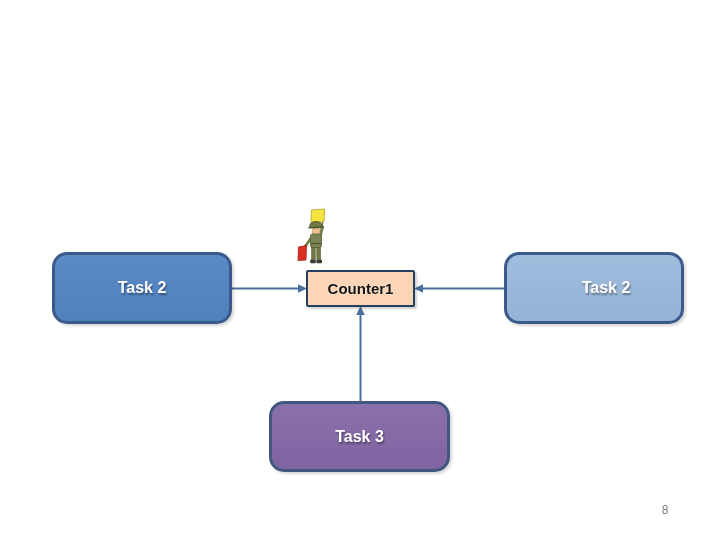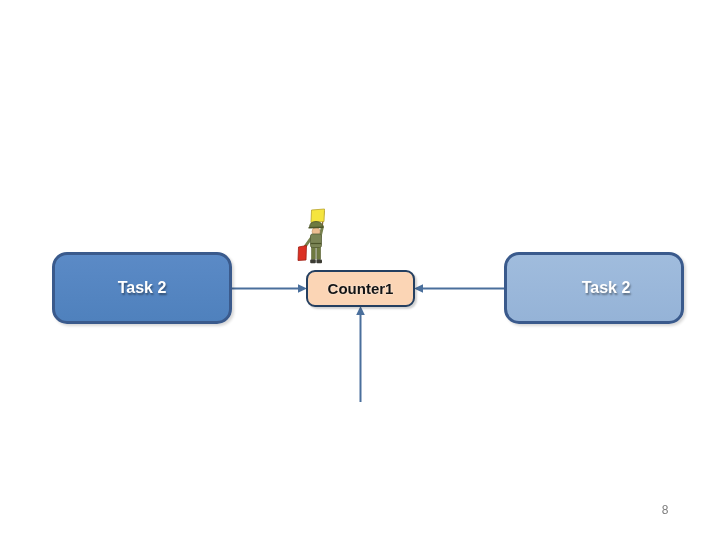--- a/index.html
+++ b/index.html
@@ -58,21 +58,21 @@
   #node-task3 {
     left: 269px; top: 401px; width: 181px; height: 71px;
     background: linear-gradient(#8a70ab, #8064A2);
     border-color: #42577F;
   }
 
   #node-counter1 {
     left: 306px; top: 270px; width: 109px; height: 37px;
     background: #FBD5B5;
     border: 2.5px solid #243F60;
-    border-radius: 9px;
+    border-radius: 2px;
     color: #141414;
     font-size: 15px;
     text-shadow: 0 0 2px rgba(255,255,255,0.8);
     box-shadow: 2px 2px 2px rgba(0,0,0,0.18);
   }
 
   .connector-layer {
     position: absolute;
     left: 0; top: 0;
     width: 720px; height: 540px;
@@ -123,20 +123,23 @@
   </div>
 
   <div class="node" id="node-counter1">
     <span>Counter1</span>
   </div>
 
   <div class="node task-node" id="node-task2">
     <span>Task 2</span>
   </div>
 
+  <div class="node task-node" id="node-task3">
+    <span>Task 3</span>
+  </div>
 
   <svg class="soldier-clipart" viewBox="0 0 44 64" xmlns="http://www.w3.org/2000/svg">
 
     <line x1="28" y1="4" x2="26" y2="21" stroke="#8a6d3b" stroke-width="1.3"></line>
 
     <polygon points="15.5,3 28.5,2 28,14.5 15,15.5" fill="#F5E53E" stroke="#b8a22a" stroke-width="0.8"></polygon>
 
     <line x1="24" y1="30" x2="26.5" y2="19.5" stroke="#77814E" stroke-width="3" stroke-linecap="round"></line>
 
     <line x1="15.5" y1="30.5" x2="9.5" y2="39" stroke="#77814E" stroke-width="3" stroke-linecap="round"></line>

